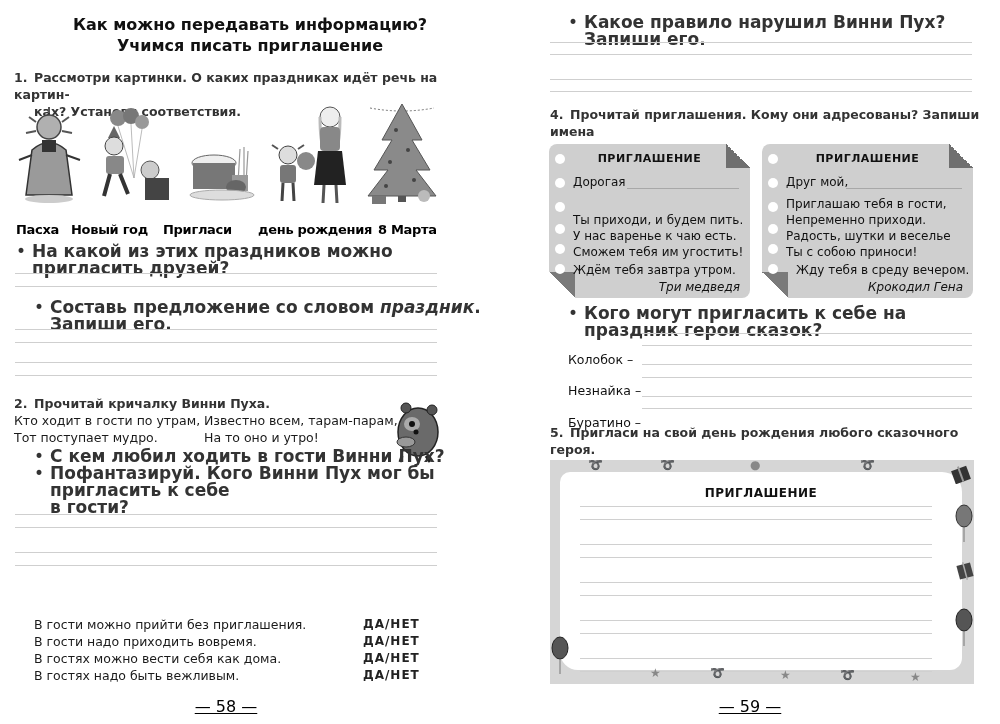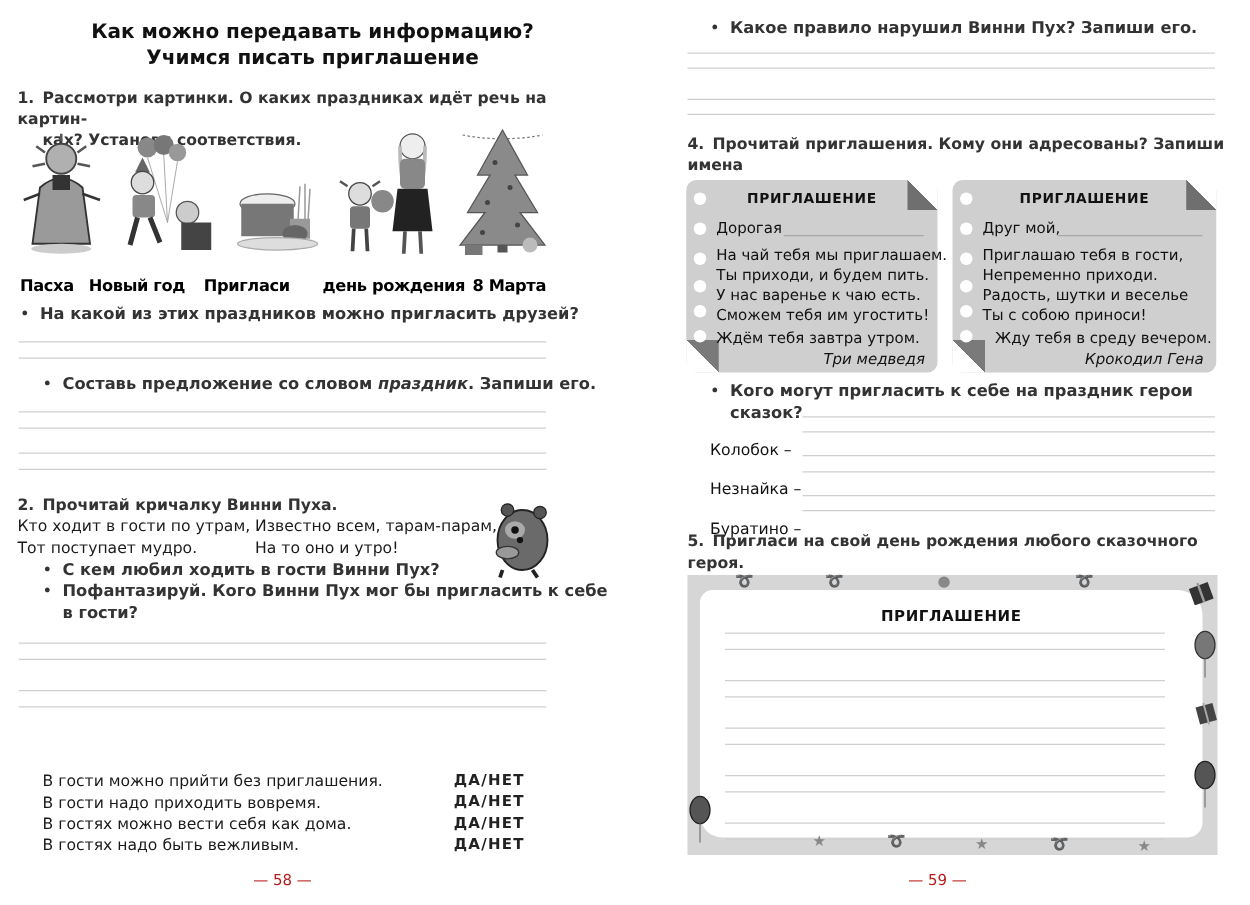--- a/index.html
+++ b/index.html
@@ -9,34 +9,34 @@
     .page { position: absolute; top: 0; height: 724px; }
     .page-left { left: 0; width: 500px; }
     .page-right { left: 500px; width: 500px; }
 
     .title { position: absolute; left: 0; width: 500px; text-align: center; font-weight: bold; font-size: 16px; line-height: 22px; color: #111; }
 
     .task { position: absolute; font-weight: bold; font-size: 12.5px; line-height: 17px; color: #333; }
     .task .num { display: inline-block; width: 20px; }
     .task .cont { padding-left: 20px; }
 
-    .bullet { position: absolute; font-weight: bold; font-size: 13px; line-height: 17px; color: #333; }
+    .bullet { position: absolute; font-weight: bold; font-size: 17px; line-height: 17px; color: #333; }
     .bullet::before { content: "•"; position: absolute; left: -16px; font-weight: normal; }
 
     .plain { position: absolute; font-size: 12.5px; line-height: 17px; color: #1a1a1a; }
 
     .wline { position: absolute; height: 0; border-top: 1.5px solid #cfcfcf; }
 
     .holiday { position: absolute; top: 222px; font-family: "DejaVu Sans", sans-serif; font-weight: bold; font-size: 13px; color: #000; letter-spacing: -0.3px; }
 
     .illus { position: absolute; }
 
     .dn { position: absolute; font-weight: 900; font-size: 12px; color: #222; letter-spacing: 1px; }
 
-    .page-num { position: absolute; top: 697px; font-size: 12px; color: #b91c1c; text-align: center; width: 100px; }
+    .page-num { position: absolute; top: 697px; font-size: 16px; color: #000000; text-align: center; width: 100px; text-decoration: underline; }
 
     
     .card { position: absolute; top: 144px; height: 154px; background: #cfcfcf; border-radius: 8px; }
     .card .fold-tr2 { position: absolute; right: 0; top: 0; width: 24px; height: 24px; background: linear-gradient(225deg, #fff 50%, #6f6f6f 50%); }
     .card .fold-bl { position: absolute; left: 0; bottom: 0; width: 26px; height: 26px; background: linear-gradient(45deg, #fff 50%, #7a7a7a 50%); }
     .card .hole { position: absolute; left: 6px; width: 10px; height: 10px; border-radius: 50%; background: #fff; }
     .card .ctitle { position: absolute; top: 8px; left: 0; right: 0; text-align: center; font-weight: 900; font-size: 11px; letter-spacing: 0.5px; color: #111; }
     .card .cline { position: absolute; left: 24px; font-size: 12px; line-height: 16px; color: #111; white-space: nowrap; }
     .card .addr-line { position: absolute; height: 0; border-top: 1px solid #a8a8a8; }
     .card .sign { position: absolute; right: 10px; font-style: italic; font-size: 12px; color: #111; }
@@ -201,21 +201,20 @@
   <div class="fold-bl"></div>
   <div class="hole" style="top:10px;"></div>
   <div class="hole" style="top:34px;"></div>
   <div class="hole" style="top:58px;"></div>
   <div class="hole" style="top:80px;"></div>
   <div class="hole" style="top:100px;"></div>
   <div class="hole" style="top:120px;"></div>
   <div class="ctitle">ПРИГЛАШЕНИЕ</div>
   <div class="cline" style="top:30px;">Дорогая</div>
   <div class="addr-line" style="left:78px; width:112px; top:44px;"></div>
-  <div class="cline" style="top:52px;">На чай тебя мы приглашаем.</div>
   <div class="cline" style="top:68px;">Ты приходи, и будем пить.</div>
   <div class="cline" style="top:84px;">У нас варенье к чаю есть.</div>
   <div class="cline" style="top:100px;">Сможем тебя им угостить!</div>
   <div class="cline" style="top:118px;">Ждём тебя завтра утром.</div>
   <div class="sign" style="top:136px;">Три медведя</div>
 </div>
 
 <div class="card" style="left:762px; width:211px;">
   <div class="fold-tr2"></div>
   <div class="fold-bl"></div>

